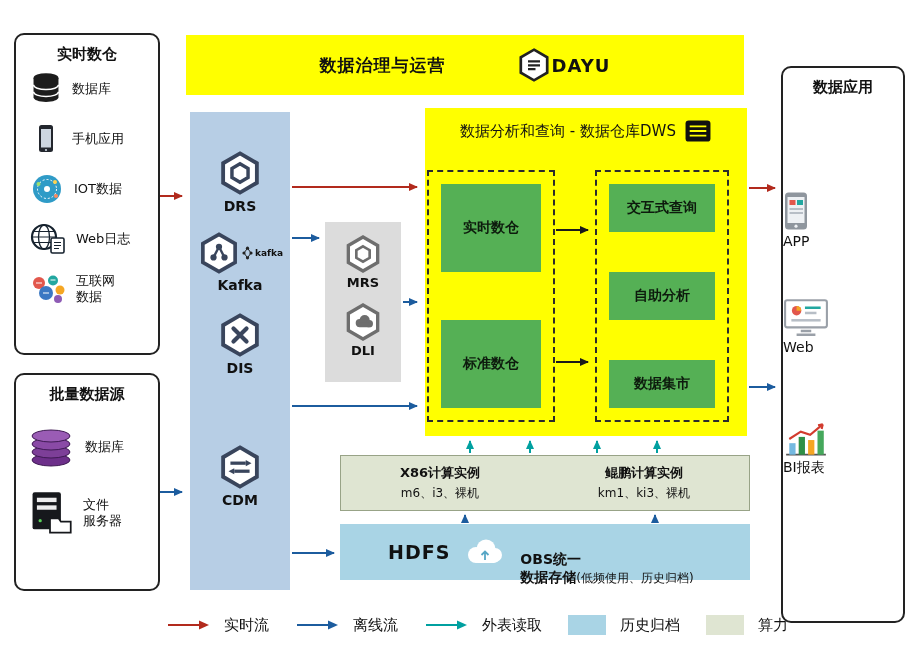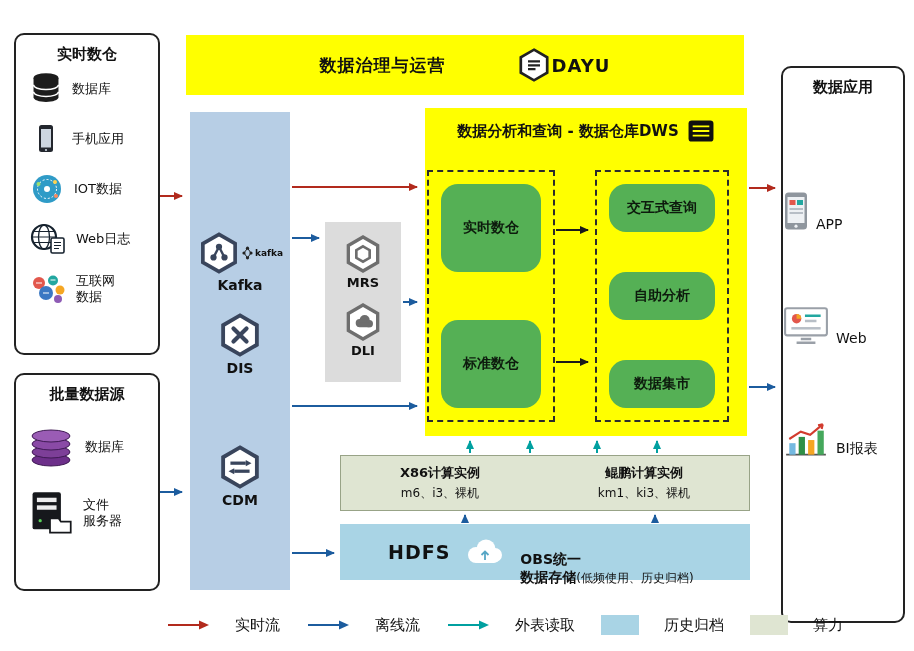--- a/index.html
+++ b/index.html
@@ -34,52 +34,52 @@
 
   
   .mid-box { position:absolute; left:325px; top:222px; width:76px; height:160px; background:#DCDCDC;
              display:flex; flex-direction:column; align-items:center; padding-top:12px; gap:12px; }
   .mid-item { display:flex; flex-direction:column; align-items:center; }
   .mid-label { font-weight:bold; font-size:13px; margin-top:1px; }
 
   
   .dws-box { position:absolute; left:425px; top:108px; width:322px; height:328px; background:#FFFF00; }
   .dws-title-row { display:flex; align-items:center; justify-content:center; gap:8px; padding-top:11px; }
-  .dws-title { font-weight:bold; font-size:15px; }
+  .dws-title { font-weight:normal; font-size:15px; }
   .dws-group { position:absolute; border:2px dashed #2b2b2b; display:flex; flex-direction:column;
                justify-content:space-between; padding:12px; }
   .dws-group-left  { left:2px;  top:62px; width:128px; height:252px; }
   .dws-group-right { left:170px; top:62px; width:134px; height:252px; }
   .green-module { background:#55B055; display:flex; align-items:center; justify-content:center;
-                  font-weight:bold; font-size:14px; color:#0d1b0d; text-align:center;border-radius:17px; }
+                  font-weight:bold; font-size:14px; color:#0d1b0d; text-align:center; }
   .wh { height:88px; }
   .svc { height:48px; }
 
   
   .compute-bar { position:absolute; left:340px; top:455px; width:410px; height:56px; background:#DFE5D2;
                  border:1px solid #98a387; display:flex; align-items:center; justify-content:space-around; }
   .compute-group { text-align:center; }
   .compute-title { font-weight:bold; font-size:13px; }
   .compute-spec { font-size:12px; margin-top:3px; }
   .storage-bar { position:absolute; left:340px; top:524px; width:410px; height:56px; background:#A9D4E5;
                  display:flex; align-items:center; padding-left:48px; gap:12px; }
   .hdfs-label { font-weight:bold; font-size:19px; letter-spacing:1px; }
   .obs-block { line-height:1.3; }
   .obs-line1 { font-weight:bold; font-size:14px;margin-top:32px; }
   .obs-line2 { font-weight:bold; font-size:14px; }
   .obs-note { font-weight:normal; font-size:12px; }
 
   
   .app-box { left:781px; top:33px; width:124px; height:557px;margin-top:33px; }
-  .app-item { position:absolute; left:0; width:100%; display:flex; flex-direction:row; align-items:flex-end; gap:7px; }
+  .app-item { position:absolute; left:0; width:100%; display:flex; flex-direction:column; align-items:flex-start; gap:1px; }
   .app-label { font-size:14px; }
 
   
   .legend { position:absolute; left:166px; top:615px; display:flex; align-items:center; gap:26px; }
-  .legend-item { display:flex; align-items:center; gap:25px; }
+  .legend-item { display:flex; align-items:center; gap:14px; }
   .legend-label { font-size:15px; }
   .swatch { width:38px; height:20px; }
   .swatch-archive { background:#A9D4E5; }
   .swatch-compute { background:#DFE5D2; }
 
   .overlay { position:absolute; left:0; top:0; width:914px; height:651px; pointer-events:none; z-index:20; }
 </style>
 </head>
 <body>
 
@@ -170,20 +170,27 @@
         <circle cx="13" cy="28" r="1.5" fill="#5ad15a"></circle>
         <path d="M22 26 h8 l2 3 h9 v10 h-19 z" fill="#ffffff" stroke="#16181c" stroke-width="1.6"></path>
       </svg>
       <span class="src-label">文件
 服务器</span>
     </div>
   </div>
 
   <div class="ing-col">
 
+    <div class="ing-item" style="top:38px">
+      <svg width="46" height="46" viewBox="0 0 24 24">
+        <path d="M12 1.8 L20.8 6.9 L20.8 17.1 L12 22.2 L3.2 17.1 L3.2 6.9 Z" fill="#fff" stroke="#39455c" stroke-width="2"></path>
+        <path d="M12 7.2 L16.2 9.6 L16.2 14.4 L12 16.8 L7.8 14.4 L7.8 9.6 Z" fill="none" stroke="#39455c" stroke-width="1.8"></path>
+      </svg>
+      <span class="ing-label">DRS</span>
+    </div>
 
     <div class="ing-item" style="top:119px">
       <div class="kafka-row">
         <svg width="44" height="44" viewBox="0 0 24 24">
           <path d="M12 1.8 L20.8 6.9 L20.8 17.1 L12 22.2 L3.2 17.1 L3.2 6.9 Z" fill="#fff" stroke="#39455c" stroke-width="2"></path>
           <circle cx="12" cy="8.6" r="1.7" fill="#39455c"></circle>
           <circle cx="9" cy="14.4" r="1.7" fill="#39455c"></circle>
           <circle cx="15" cy="14.4" r="1.7" fill="#39455c"></circle>
           <path d="M12 8.6 L9 14.4 M12 8.6 L15 14.4" stroke="#39455c" stroke-width="1.3" fill="none"></path>
         </svg>
@@ -295,21 +302,21 @@
         <rect x="2" y="1.5" width="22" height="37" rx="3.5" fill="#8f969e"></rect>
         <rect x="4.5" y="6" width="17" height="26" fill="#eef1f4"></rect>
         <circle cx="13" cy="35.2" r="1.6" fill="#eef1f4"></circle>
         <rect x="6.5" y="9" width="6" height="5" fill="#e2574c"></rect>
         <rect x="14" y="9" width="6" height="5" fill="#22a7a0"></rect>
         <rect x="6.5" y="17" width="13.5" height="2" fill="#b7bec6"></rect>
         <rect x="6.5" y="21" width="13.5" height="2" fill="#b7bec6"></rect>
       </svg>
       <span class="app-label">APP</span>
     </div>
-    <div class="app-item" style="top:238px">
+    <div class="app-item" style="top:230px">
       <svg width="46" height="40" viewBox="0 0 44 38">
         <rect x="2" y="2" width="40" height="26" rx="2" fill="#ffffff" stroke="#9aa0a8" stroke-width="2"></rect>
         <circle cx="13" cy="12" r="4.5" fill="#e2574c"></circle>
         <path d="M13 12 L13 7.5 A4.5 4.5 0 0 1 17.5 12 Z" fill="#f5a623"></path>
         <rect x="21" y="8" width="15" height="2.4" fill="#22a7a0"></rect>
         <rect x="21" y="13" width="11" height="2.4" fill="#b7bec6"></rect>
         <rect x="8" y="20" width="28" height="2.4" fill="#b7bec6"></rect>
         <path d="M17 31.5 h10 M13 35 h18" stroke="#9aa0a8" stroke-width="2.4"></path>
       </svg>
       <span class="app-label">Web</span>

